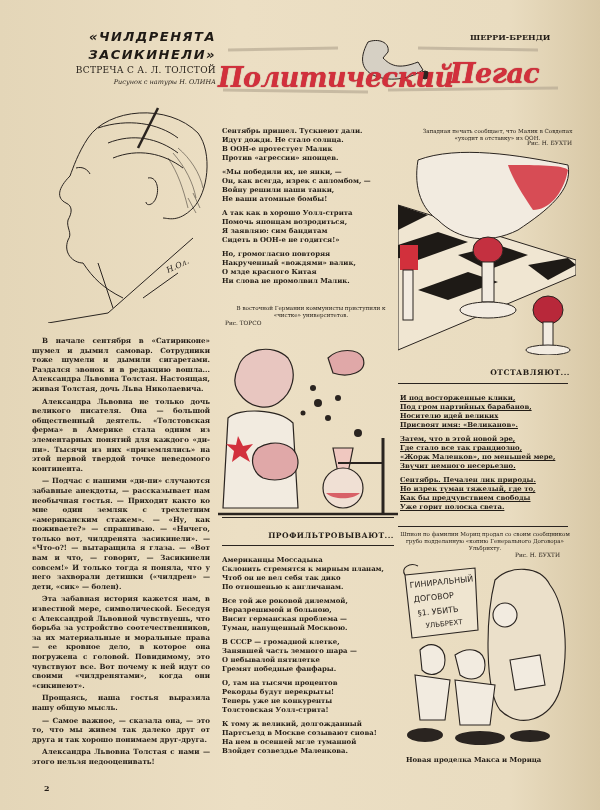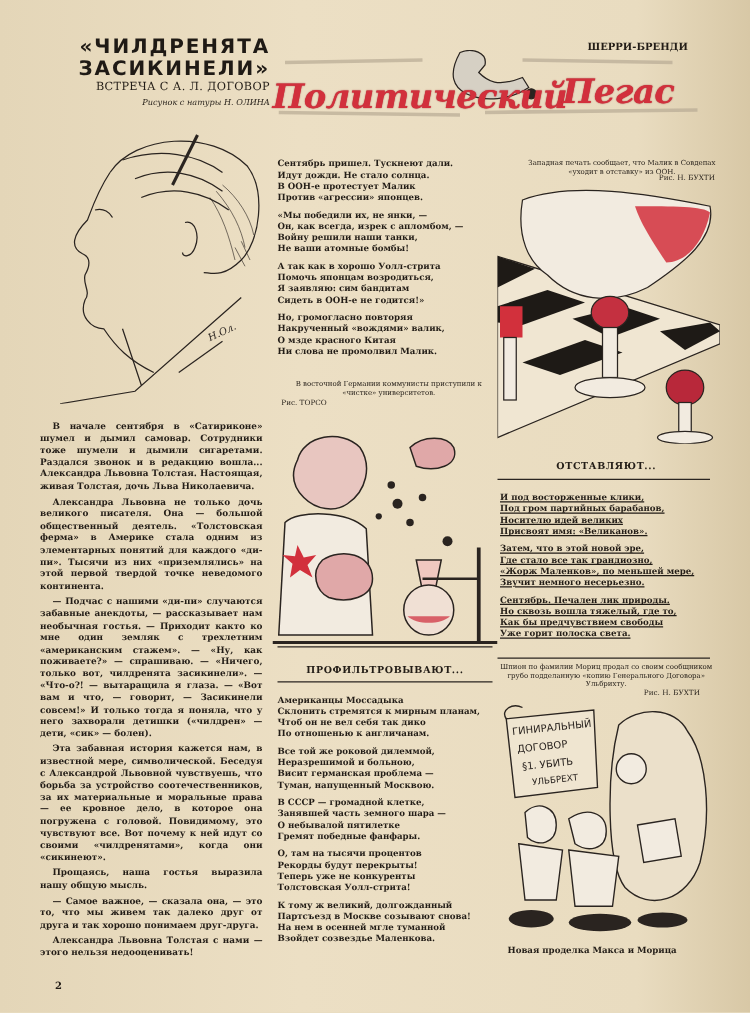--- a/index.html
+++ b/index.html
@@ -12,22 +12,22 @@
   }
   .page {
     position: absolute; inset: 0;
     background: linear-gradient(90deg, #e4d6b8 0%, #ecdfc4 40%, #e9dcc0 85%, #d8c8a6 100%);
   }
   .abs { position: absolute; }
   
   .left-title {
     left: 40px; top: 28px; width: 176px;
     font-family: "DejaVu Sans", sans-serif; font-weight: bold;
-    font-size: 16px; line-height: 18px; letter-spacing: 1.5px;
-    text-align: right; color: #1f1a15;
+    font-size: 13px; line-height: 18px; letter-spacing: 1.5px;
+    text-align: right; color: #1f1a15; font-style: italic;
   }
   .left-sub {
     left: 60px; top: 65px; width: 156px; text-align: right;
     font-size: 9px; letter-spacing: 0.3px;
   }
   .left-credit {
     left: 60px; top: 78px; width: 156px; text-align: right;
     font-size: 6.5px; font-style: italic;
   }
   .portrait { left: 28px; top: 98px; width: 185px; height: 225px; }
@@ -59,21 +59,21 @@
   .poem .line { white-space: nowrap; }
   .poem1 { left: 222px; top: 127px; width: 170px; }
   .caption-small {
     font-size: 5.6px; line-height: 7px; text-align: center;
   }
   .credit-small { font-size: 5.8px; text-align: right; }
   .cap1 { left: 225px; top: 305px; width: 172px; }
   .cap1-credit { left: 225px; top: 320px; font-size: 5.8px; }
   .lab { left: 218px; top: 338px; width: 180px; height: 180px; }
   .section-head {
-    font-size: 7.6px; font-weight: bold; letter-spacing: 0.5px; text-align: center;
+    font-size: 7.6px; font-weight: bold; letter-spacing: 0.5px; text-align: right;
   }
   .rule { height: 0; border-top: 1.6px solid #2a2420; }
   .head2 { left: 222px; top: 531px; width: 172px; }
   .rule2a { left: 222px; top: 517px; width: 172px; }
   .rule2b { left: 222px; top: 545px; width: 172px; }
   .poem2 { left: 222px; top: 556px; width: 176px; }
 
   
   .cap-right { left: 420px; top: 128px; width: 155px; }
   .cap-right-credit { left: 420px; top: 140px; width: 152px; }
@@ -89,21 +89,21 @@
 </style>
 </head>
 <body>
 
 <div class="page">
 
   <div class="abs left-title">
     <div>«ЧИЛДРЕНЯТА</div>
     <div>ЗАСИКИНЕЛИ»</div>
   </div>
-  <div class="abs left-sub">ВСТРЕЧА С А. Л. ДОГОВОР</div>
+  <div class="abs left-sub">ВСТРЕЧА С А. Л. ТОЛСТОЙ</div>
   <div class="abs left-credit">Рисунок с натуры Н. ОЛИНА</div>
 
   <svg class="abs portrait" viewBox="0 0 185 225">
     <g fill="none" stroke="#2a2420" stroke-width="1">
       <path d="M60 40 C80 10,140 5,170 35 C185 55,180 95,165 110 C150 125,140 120,135 120"></path>
       <path d="M70 30 C100 20,130 25,150 40 M80 45 C105 35,130 40,150 55 M85 60 C110 50,135 55,155 70"></path>
       <path d="M130 10 L110 50" stroke-width="2.5"></path>
       <path d="M60 40 C50 55,45 70,42 78 C30 90,28 100,38 105 C45 108,44 115,40 122 C38 130,45 135,40 142 C35 155,45 165,55 165 C65 180,75 190,95 200"></path>
       <path d="M48 70 C55 68,60 72,62 76"></path>
       <path d="M120 80 C128 78,132 90,128 100 C125 108,118 108,118 104"></path>
@@ -272,21 +272,21 @@
       <div class="line">Присвоят имя: «Великанов».</div>
     </div>
     <div class="stanza">
       <div class="line">Затем, что в этой новой эре,</div>
       <div class="line">Где стало все так грандиозно,</div>
       <div class="line">«Жорж Маленков», по меньшей мере,</div>
       <div class="line">Звучит немного несерьезно.</div>
     </div>
     <div class="stanza">
       <div class="line">Сентябрь. Печален лик природы.</div>
-      <div class="line">Но сквозь вошла тяжелый, где то,</div>
+      <div class="line">Но изрек туман тяжелый, где то,</div>
       <div class="line">Как бы предчувствием свободы</div>
       <div class="line">Уже горит полоска света.</div>
     </div>
   </div>
   <div class="abs rule rule4"></div>
 
   <div class="abs caption-small cap-right2">Шпион по фамилии Мориц продал со своим сообщником грубо подделанную «копию Генерального Договора» Ульбрихту.</div>
   <div class="abs credit-small cap-right2-credit">Рис. Н. БУХТИ</div>
   <svg class="abs cartoon" viewBox="0 0 175 190">
     <g fill="none" stroke="#2a2420" stroke-width="1.1">

